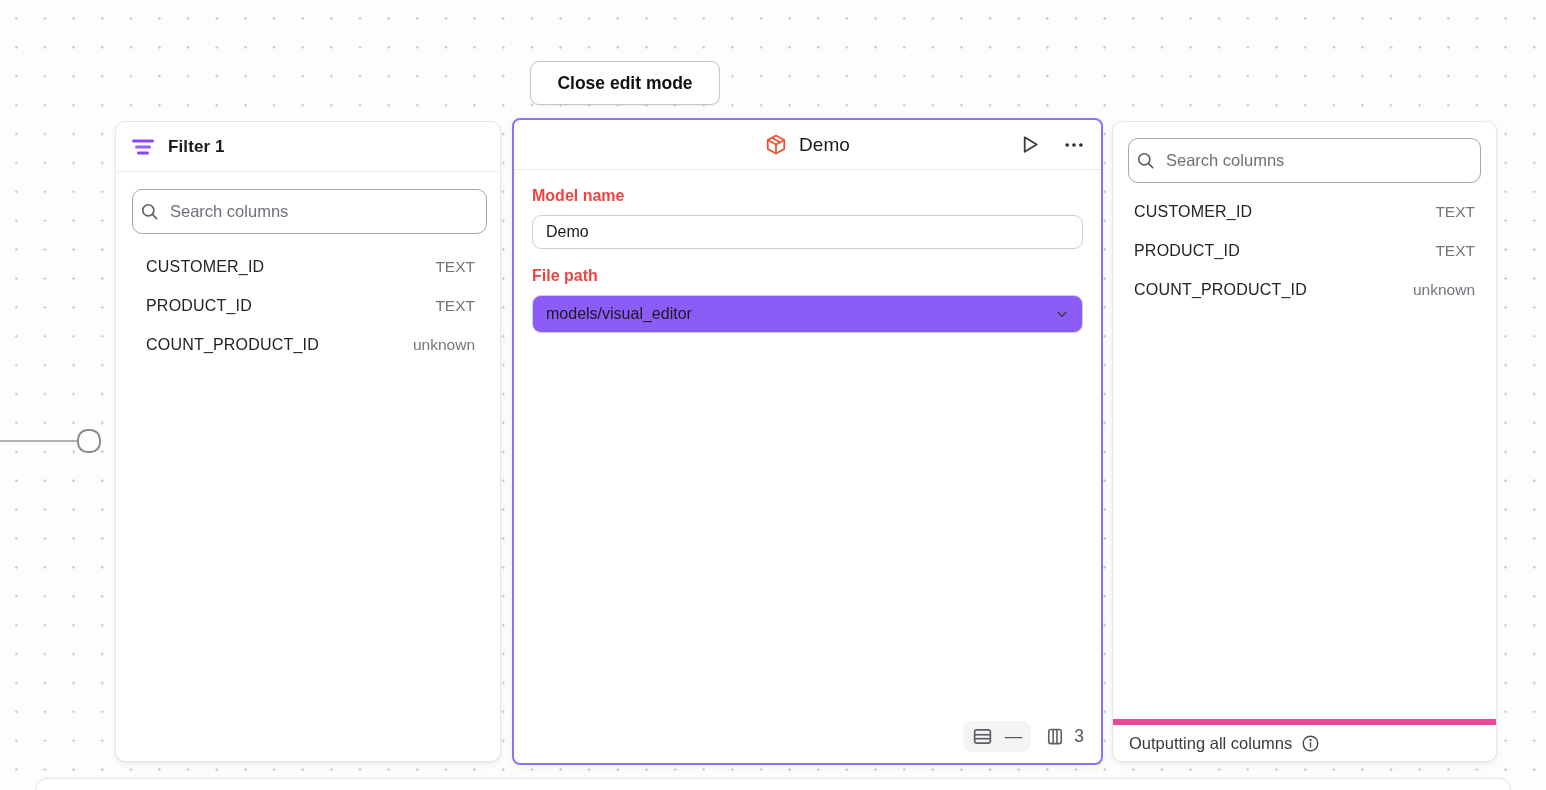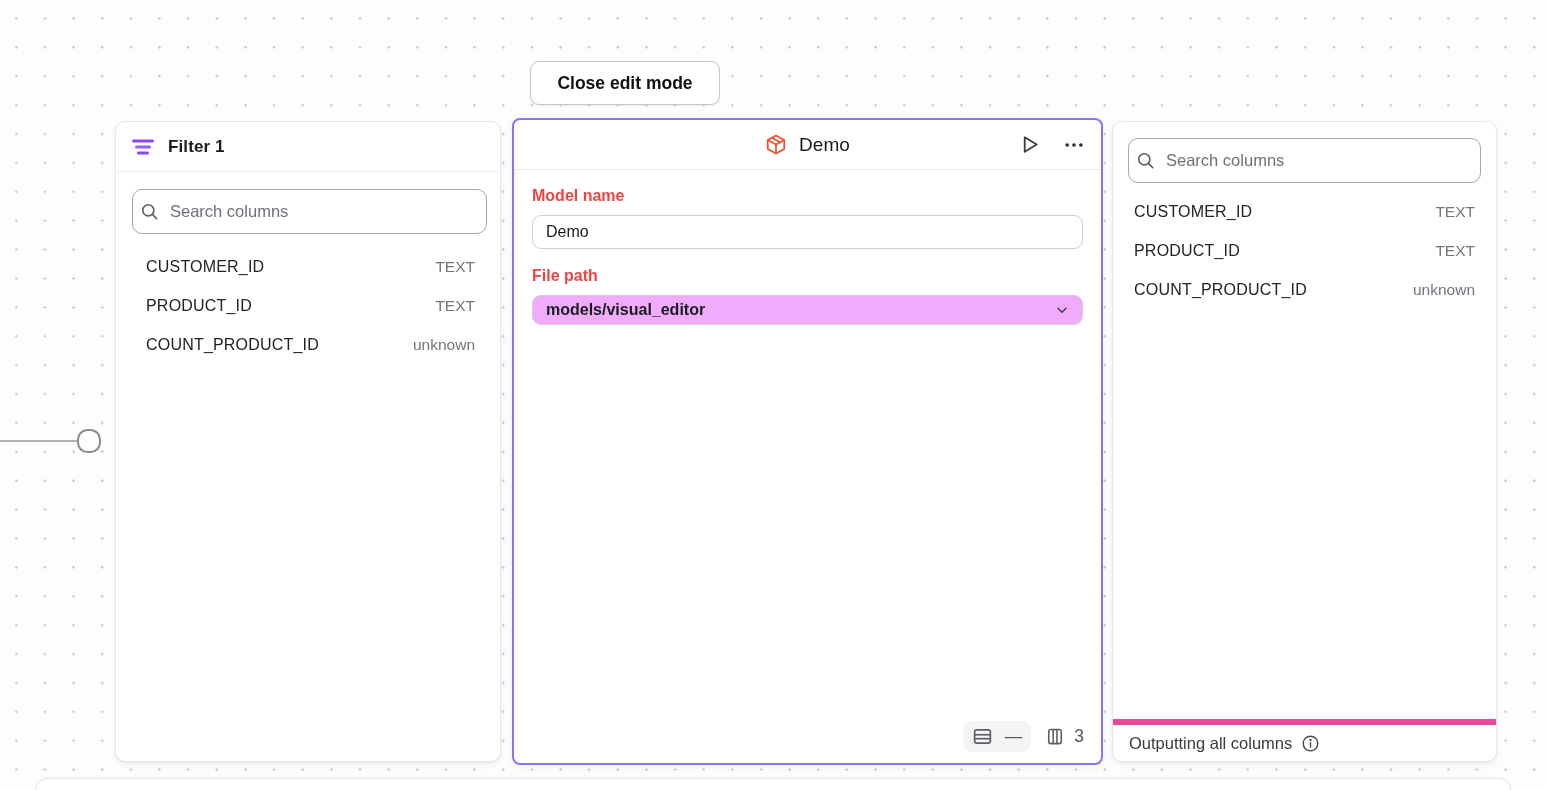--- a/index.html
+++ b/index.html
@@ -117,26 +117,26 @@
     width: 100%; height: 34px;
     border: 1px solid #cfcfd5; border-radius: 9px;
     padding: 0 13px;
     font-family: "Liberation Sans", sans-serif;
     font-size: 16px; color: #1b1b1f;
     outline: none; background: #fff;
   }
   .field-gap { height: 18px; }
   .select-box {
     position: relative;
-    width: 100%; height: 30px;
+    width: 100%; height: 38px;
     border: 1px solid #cfcfd5; border-radius: 9px;
-    background: #f0abfc;
+    background: #8b5cf6;
     display: flex; align-items: center;
     padding: 0 13px;
-    font-size: 16px; font-weight: 700; color: #1b1b1f;
+    font-size: 16px; font-weight: 400; color: #1b1b1f;
     cursor: pointer;
   }
   .select-box .chevron { position: absolute; right: 12px; top: 50%; transform: translateY(-50%); display: flex; }
 
   .model-footer {
     position: absolute; right: 17px; bottom: 11px;
     display: flex; align-items: center; gap: 14px;
   }
   .pill {
     display: flex; align-items: center; gap: 12px;

